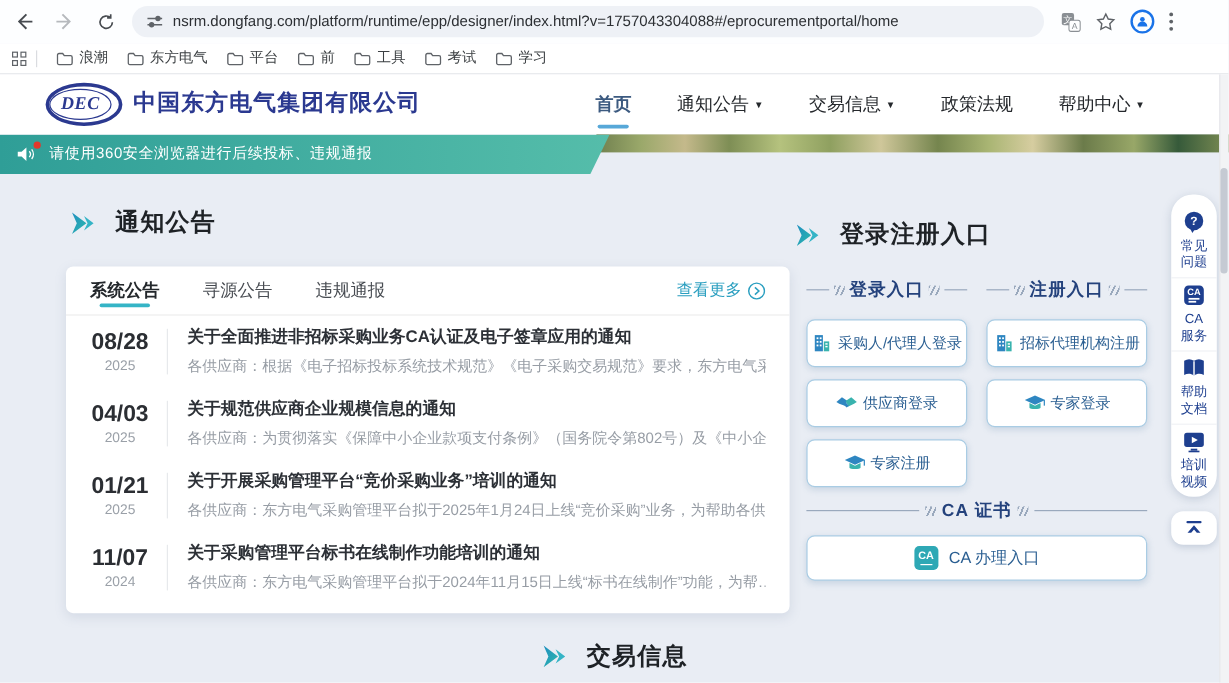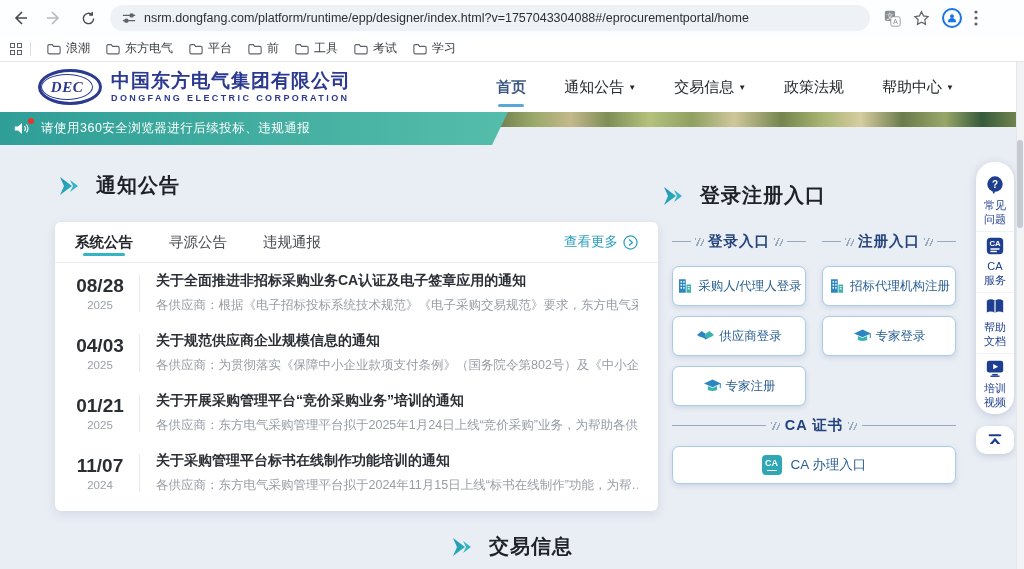--- a/index.html
+++ b/index.html
@@ -211,21 +211,20 @@
 
   <div class="site-header">
     <div class="logo-wrap">
       <span class="oval">
         <span class="oval-inner">
             <b>DEC</b>
           </span>
       </span>
       <span>
         <div class="co-cn">中国东方电气集团有限公司</div>
-        <div class="co-en">DONGFANG ELECTRIC CORPORATION</div>
       </span>
     </div>
     <div class="main-nav">
       <span class="nav-item active">
           <span>首页</span>
         </span>
       <span class="nav-item">
           <span>通知公告</span>
           <span class="caret">▼</span>
         </span>

